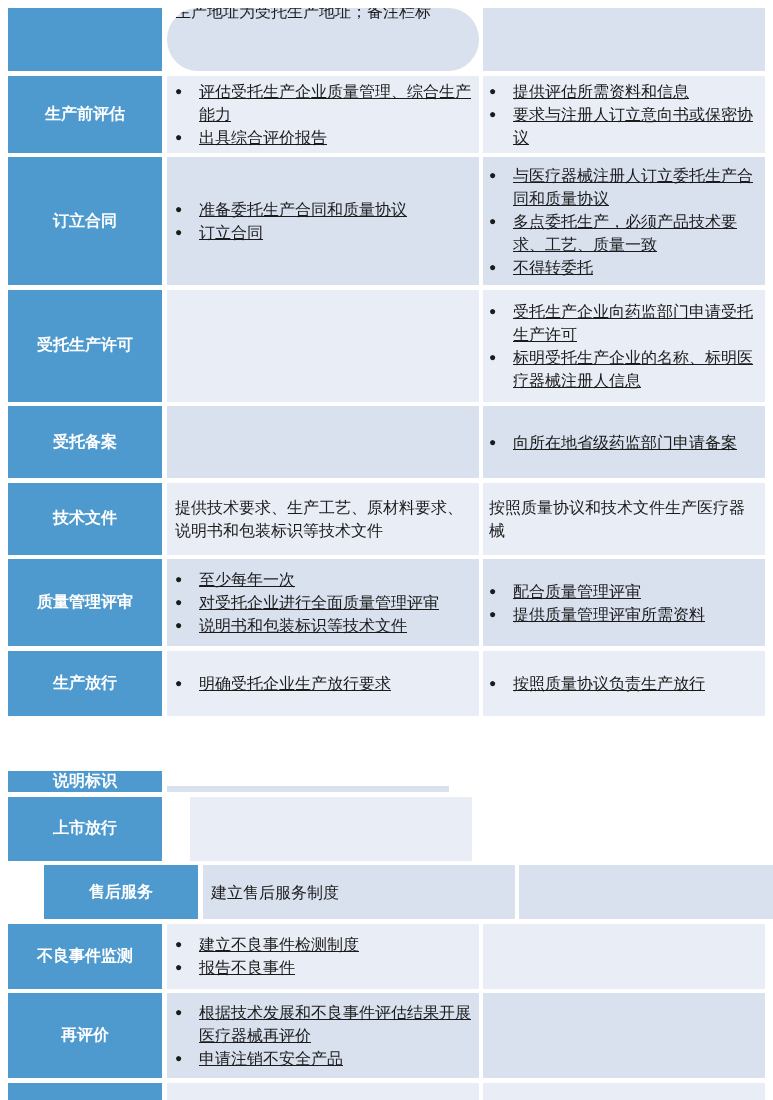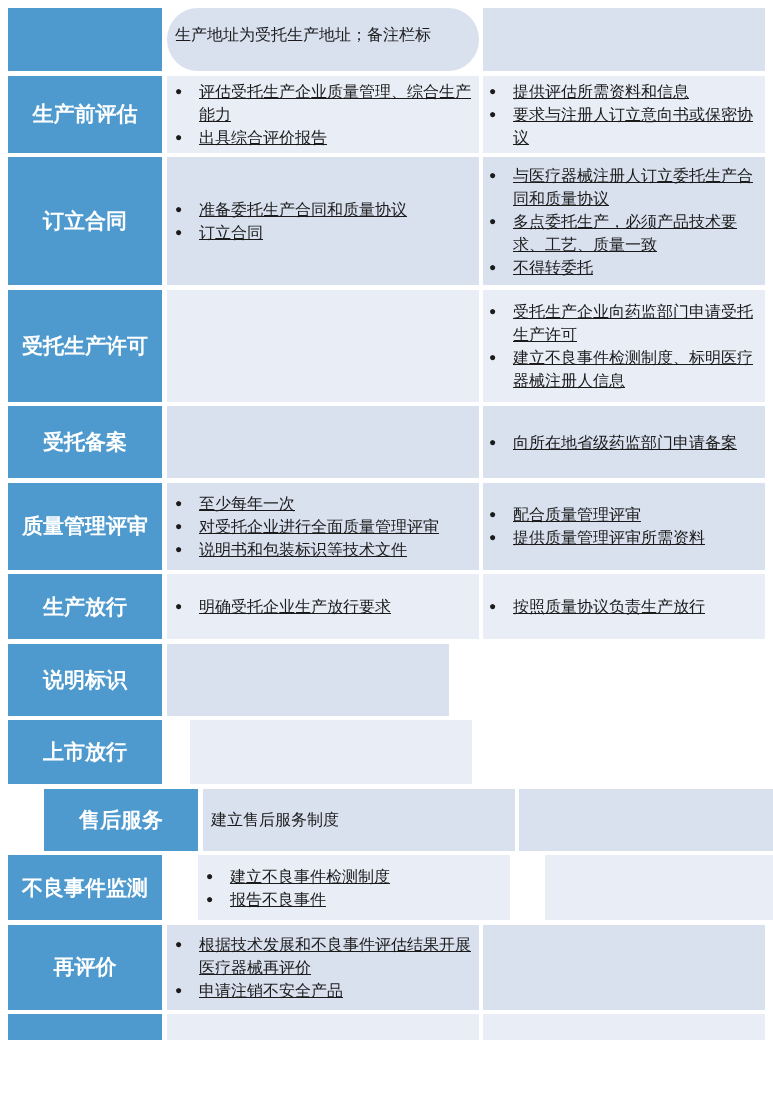--- a/index.html
+++ b/index.html
@@ -12,40 +12,40 @@
     color:var(--text,#1b1b1b);
   }
   .stage-table{position:absolute;left:8px;top:8px;width:757px;}
   .row{display:flex;margin-bottom:4.5px;}
   .cell{box-sizing:border-box;}
   .cell-label{
     width:154px;margin-right:5px;
     background:var(--accent,#4e9ace);
     color:#ffffff;
     display:flex;align-items:center;justify-content:center;
-    font-weight:bold;font-size:21px;
+    font-weight:bold;font-size:16px;
     text-align:center;
     flex-shrink:0;
   }
   .cell-body{
     display:flex;flex-direction:column;justify-content:center;
     font-size:16px;line-height:23px;
     padding:3px 6px 3px 8px;
     overflow:hidden;
   }
   .cell-mid{width:312px;margin-right:4px;flex-shrink:0;}
   .cell-right{width:282px;flex-shrink:0;padding-left:6px;}
   .row.dark .cell-body{background:var(--band-dark,#d9e1ef);}
   .row.light .cell-body{background:var(--band-light,#e9edf6);}
   ul.blist{margin:0;padding:0;list-style:none;}
   .blist li{display:flex;align-items:flex-start;}
   .bdot{flex:0 0 24px;font-size:12px;line-height:23px;}
   .btext{flex:1 1 auto;text-decoration:underline;}
   .para{margin:0;}
-  .clip-top{justify-content:center;border-radius:31px;}
+  .clip-top{justify-content:flex-start;border-radius:31px;}
   .clip-top .para-lines{margin-top:-11px;}
   .para-lines .line{white-space:nowrap;}
 </style>
 </head>
 <body>
 
 <div class="page">
   <div class="stage-table">
       <div class="row dark" style="height: 63px;">
         <div class="cell cell-label">
@@ -126,39 +126,50 @@
         </div>
         <div class="cell cell-body cell-mid"></div>
         <div class="cell cell-body cell-right">
           <ul class="blist">
             <li>
               <span class="bdot">●</span>
               <span class="btext">受托生产企业向药监部门申请受托生产许可</span>
             </li>
             <li>
               <span class="bdot">●</span>
-              <span class="btext">建立不良事件检测制度、标明医疗器械注册人信息</span>
+              <span class="btext">标明受托生产企业的名称、标明医疗器械注册人信息</span>
             </li>
           </ul>
         </div>
       </div>
       <div class="row dark" style="height: 72px;">
         <div class="cell cell-label">
           <span>受托备案</span>
         </div>
         <div class="cell cell-body cell-mid"></div>
         <div class="cell cell-body cell-right">
           <ul class="blist">
             <li>
               <span class="bdot">●</span>
               <span class="btext">向所在地省级药监部门申请备案</span>
             </li>
           </ul>
         </div>
       </div>
+      <div class="row light" style="height: 72px;">
+        <div class="cell cell-label">
+          <span>技术文件</span>
+        </div>
+        <div class="cell cell-body cell-mid">
+          <div class="para">提供技术要求、生产工艺、原材料要求、说明书和包装标识等技术文件</div>
+        </div>
+        <div class="cell cell-body cell-right">
+          <div class="para">按照质量协议和技术文件生产医疗器械</div>
+        </div>
+      </div>
       <div class="row dark" style="height: 87px;">
         <div class="cell cell-label">
           <span>质量管理评审</span>
         </div>
         <div class="cell cell-body cell-mid">
           <ul class="blist">
             <li>
               <span class="bdot">●</span>
               <span class="btext">至少每年一次</span>
             </li>
@@ -199,42 +210,42 @@
         </div>
         <div class="cell cell-body cell-right">
           <ul class="blist">
             <li>
               <span class="bdot">●</span>
               <span class="btext">按照质量协议负责生产放行</span>
             </li>
           </ul>
         </div>
       </div>
-      <div class="row dark" style="height: 72px;">
+      <div class="row dark" style="height: 72px; align-items: flex-end;">
         <div class="cell cell-label">
           <span>说明标识</span>
         </div>
         <div class="cell cell-body cell-right"></div>
       </div>
       <div class="row light" style="height: 64px; gap: 23px;">
         <div class="cell cell-label">
           <span>上市放行</span>
         </div>
         <div class="cell cell-body cell-right"></div>
       </div>
-      <div class="row dark" style="height: 62px; padding-left: 36px;">
+      <div class="row dark" style="height: 54px; padding-left: 36px;">
         <div class="cell cell-label">
           <span>售后服务</span>
         </div>
         <div class="cell cell-body cell-mid">
           <div class="para">建立售后服务制度</div>
         </div>
         <div class="cell cell-body cell-right"></div>
       </div>
-      <div class="row light" style="height: 65px; gap: 31px;">
+      <div class="row light" style="height: 65px;">
         <div class="cell cell-label">
           <span>不良事件监测</span>
         </div>
         <div class="cell cell-body cell-mid">
           <ul class="blist">
             <li>
               <span class="bdot">●</span>
               <span class="btext">建立不良事件检测制度</span>
             </li>
             <li>

